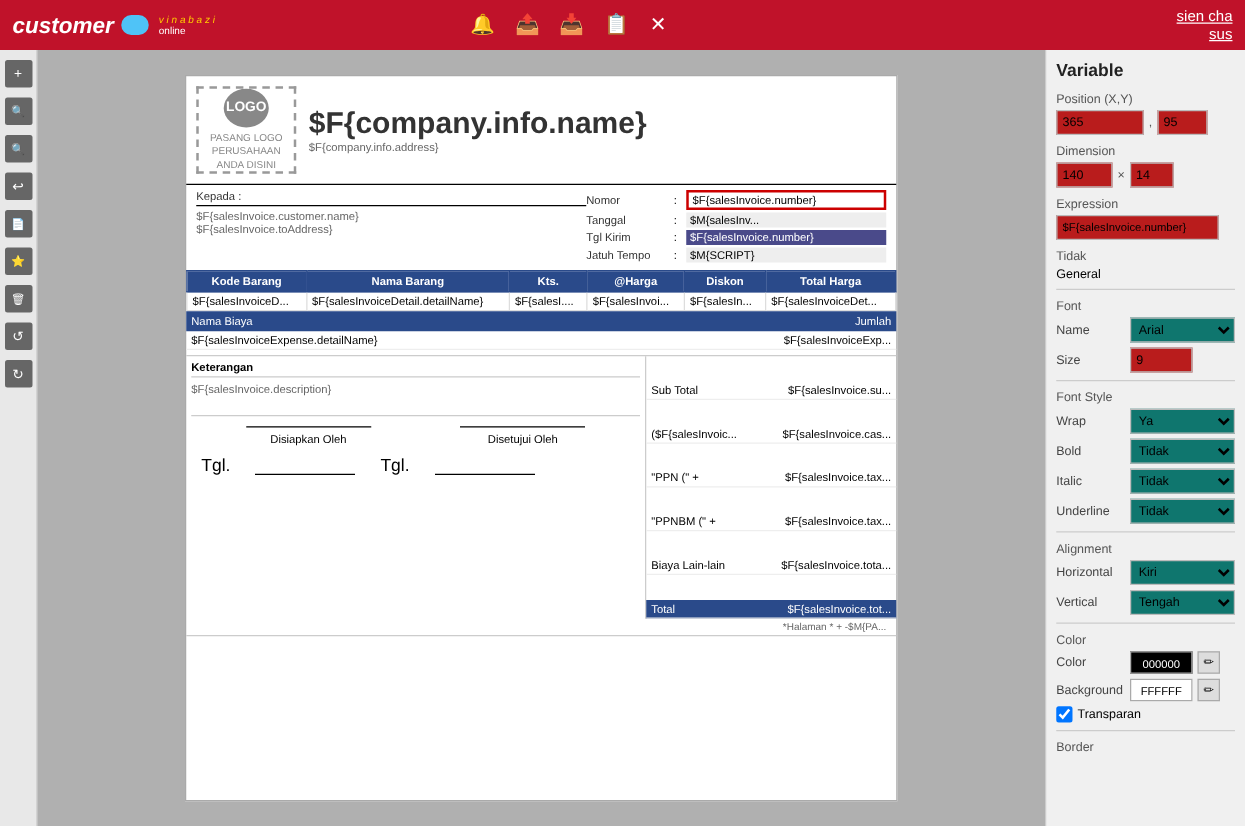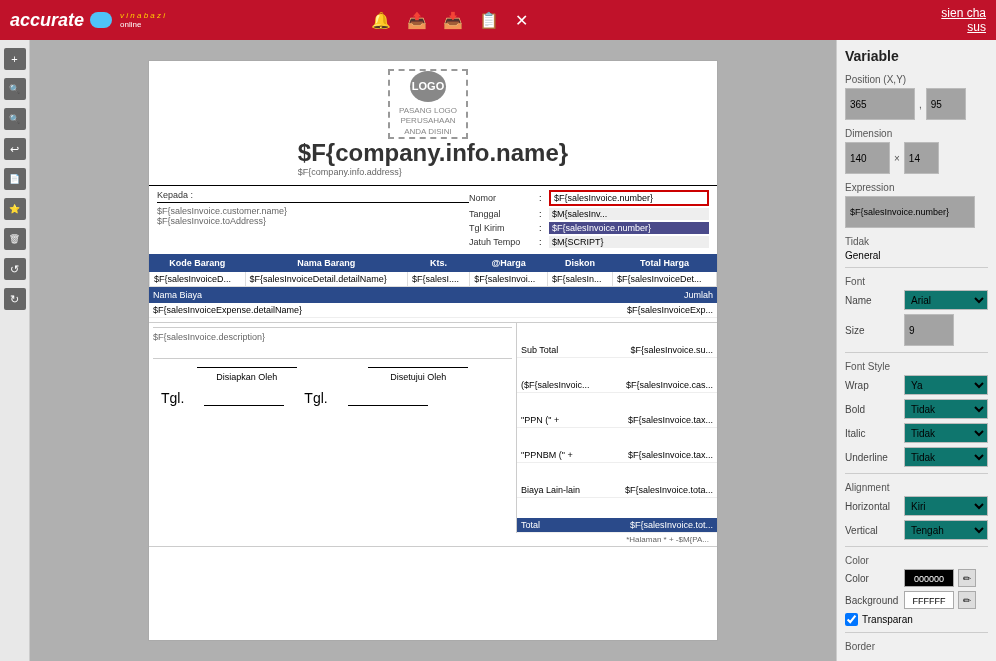--- a/index.html
+++ b/index.html
@@ -89,21 +89,20 @@
       padding: 0;
       font-size: 10px;
       flex-shrink: 0;
     }
 
     .invoice-header {
       display: flex;
       padding: 8px;
       border-bottom: 1px solid #000;
       align-items: center;
-      flex-direction: column;
     }
     .logo-placeholder {
       width: 80px; height: 70px;
       border: 2px dashed #999;
       display: flex;
       flex-direction: column;
       align-items: center;
       justify-content: center;
       color: #888;
       font-size: 9px;
@@ -309,24 +308,24 @@
       margin-top: 8px;
     }
     .panel-row {
       display: flex;
       align-items: center;
       gap: 4px;
       margin-bottom: 4px;
     }
     .panel-input {
       border: 1px solid #bbb;
-      background: #a3a3a3;
+      background: #b91c1c;
       padding: 2px 4px;
       font-size: 10px;
-      height: 32px;
+      height: 20px;
     }
     .panel-input-wide {
       width: 70px;
     }
     .panel-select {
       border: 1px solid #bbb;
       background: #0f766e;
       padding: 1px 2px;
       font-size: 10px;
       height: 20px;
@@ -379,21 +378,21 @@
       color: #444;
       width: 55px;
       flex-shrink: 0;
     }
   </style>
 </head>
 <body>
 
 <div class="top-bar">
   <div class="logo-area">
-    <span style="color:white;font-size:18px;font-weight:bold;font-style:italic;">accurate</span>
+    <span style="color:white;font-size:18px;font-weight:bold;font-style:italic;">customer</span>
     <div style="width:22px;height:16px;background:#4fc3f7;border-radius:8px;margin-left:2px;"></div>
     <div style="margin-left:4px;">
       <div style="color:#ffcc00;font-size:8px;font-style:italic;">v i n a b a z i</div>
       <div style="color:white;font-size:8px;">online</div>
     </div>
   </div>
   <div class="toolbar-icons">
     <span class="toolbar-icon">🔔</span>
     <span class="toolbar-icon">📤</span>
     <span class="toolbar-icon">📥</span>
@@ -499,20 +498,21 @@
         <span>Nama Biaya</span>
         <span>Jumlah</span>
       </div>
       <div class="expense-row">
         <span>$F{salesInvoiceExpense.detailName}</span>
         <span>$F{salesInvoiceExp...</span>
       </div>
 
       <div class="bottom-section">
         <div class="keterangan-section">
+          <div class="keterangan-label">Keterangan</div>
           <div style="border-bottom:1px solid #ccc;margin-bottom:4px;"></div>
           <div class="keterangan-value">$F{salesInvoice.description}</div>
 
           <div style="margin-top:16px;">
             <div class="signatures">
               <div class="signature-item">
                 <div style="border-bottom:1px solid #000;width:100px;margin-bottom:4px;"></div>
                 <div>Disiapkan Oleh</div>
               </div>
               <div class="signature-item">

